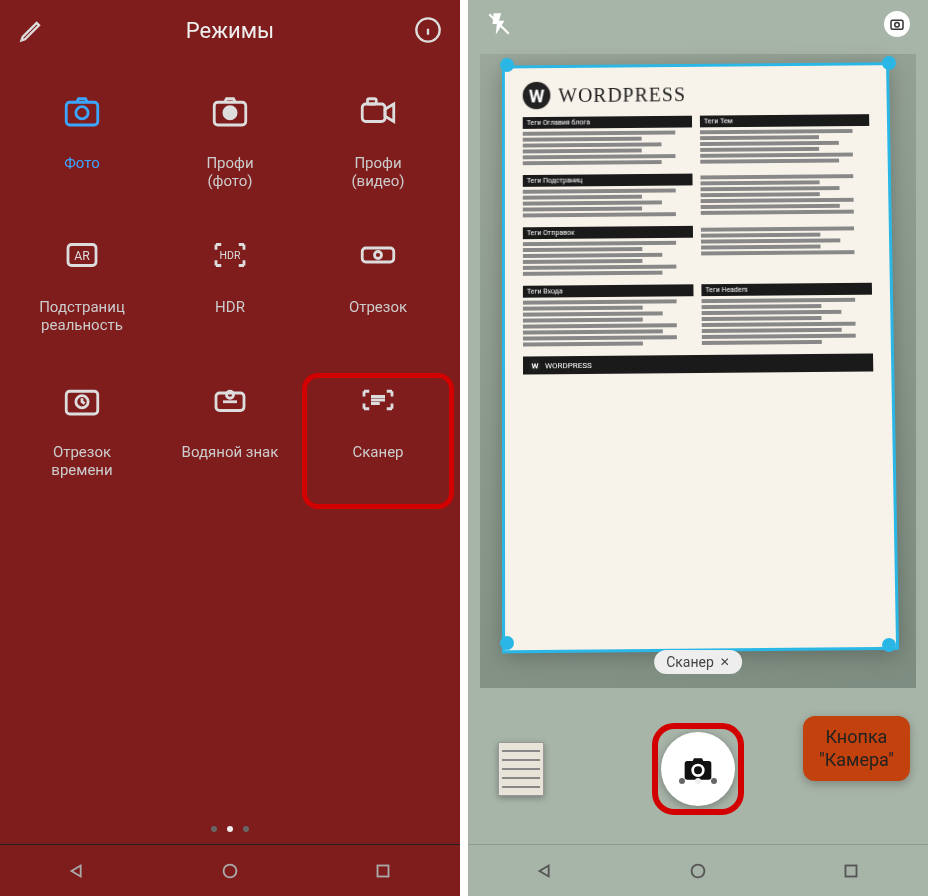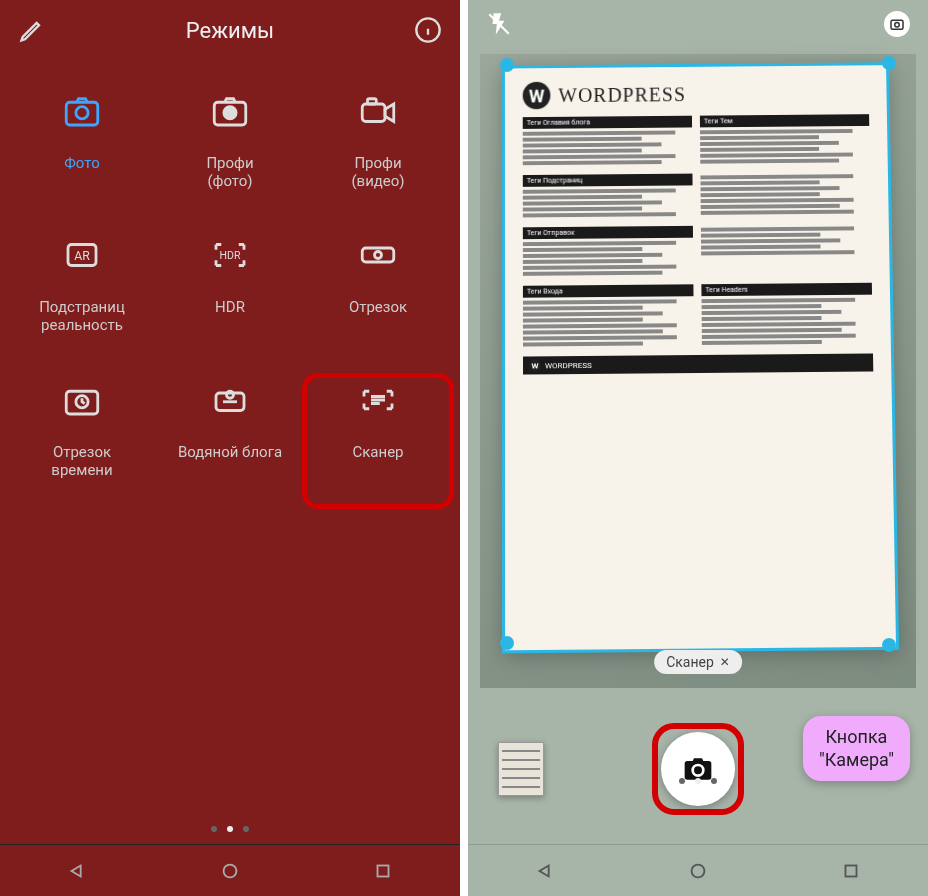--- a/index.html
+++ b/index.html
@@ -157,22 +157,22 @@
     display:flex;flex-direction:column;justify-content:space-around;padding:3px;
   }
   .thumb div{height:2px;background:#888;}
   .slot{
     position:absolute; right:30px; top:64px;
     width:46px;height:8px;border:2px solid #555;border-bottom:none;
     border-radius:4px 4px 0 0;
   }
   .callout{
     position:absolute; right:18px; top:22px;
-    background:#f0abfc;color:#222;
-    padding:10px 16px;border-radius:18px;
+    background:#c2410c;color:#222;
+    padding:10px 16px;border-radius:12px;
     box-shadow:0 3px 10px rgba(0,0,0,.25);
     font-size:18px;text-align:center;line-height:1.25;
     white-space:pre-line;
   }
   .pager2{position:absolute;bottom:60px;left:50%;transform:translateX(-50%);display:flex;gap:10px;}
   .navbar2{height:52px;display:flex;align-items:center;justify-content:space-around;border-top:1px solid rgba(0,0,0,.15);}
 </style>
 </head>
 <body>
 
@@ -265,21 +265,21 @@
 времени</span>
     </div>
     <div class="mode-item">
       <span class="mode-icon">
           <svg viewBox="0 0 24 24" fill="none" stroke="currentColor" stroke-width="1.6">
             <rect x="4" y="8" width="16" height="10" rx="2"></rect>
             <circle cx="12" cy="9" r="2"></circle>
             <path d="M8 13h8"></path>
           </svg>
         </span>
-      <span class="mode-label">Водяной блога</span>
+      <span class="mode-label">Водяной знак</span>
     </div>
     <div class="mode-item">
       <div class="highlight-scanner"></div>
       <span class="mode-icon">
           <svg viewBox="0 0 24 24" fill="none" stroke="currentColor" stroke-width="1.6">
             <path d="M4 7h3M4 7v3M20 7h-3M20 7v3M4 17h3M4 17v-3M20 17h-3M20 17v-3"></path>
             <path d="M8 10h8M8 12h8M8 14h5"></path>
           </svg>
         </span>
       <span class="mode-label">Сканер</span>

